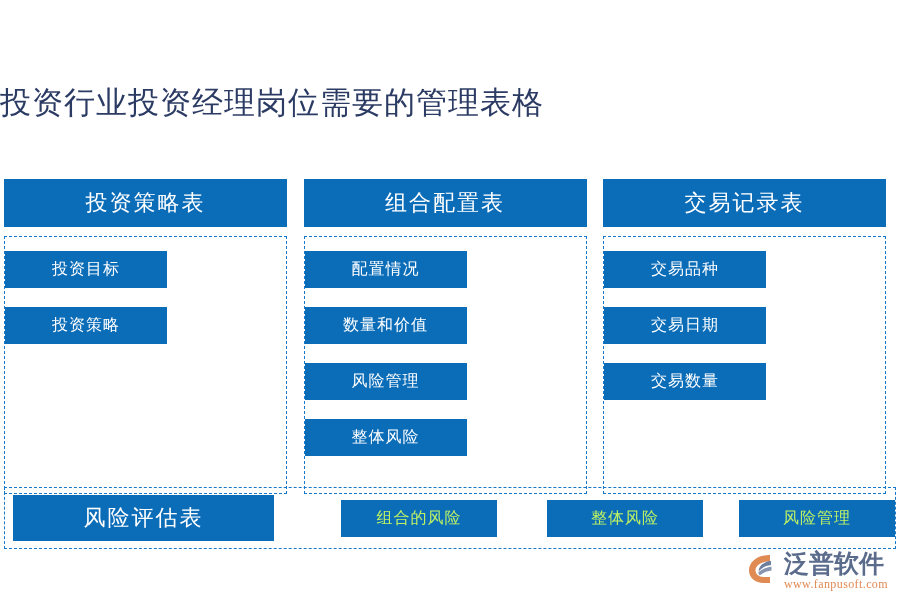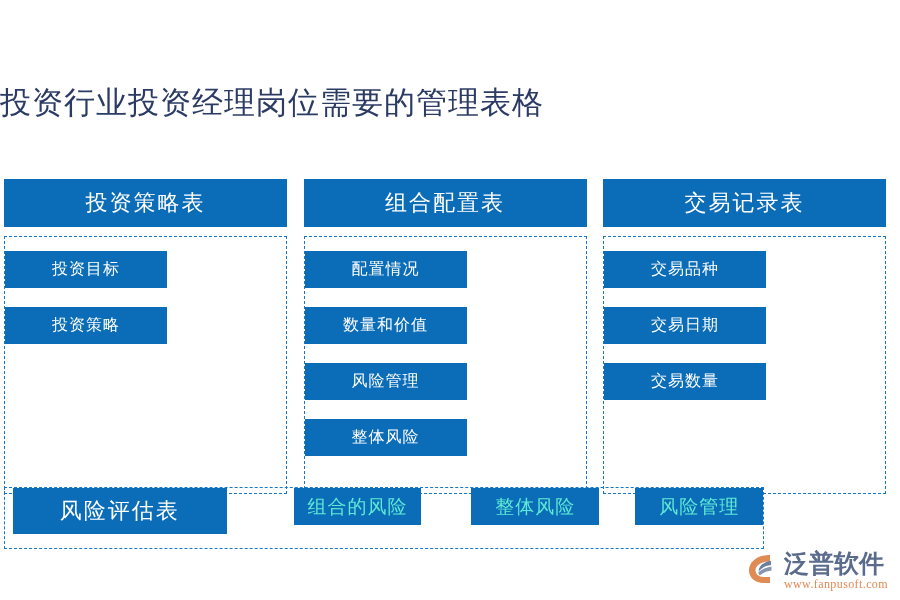--- a/index.html
+++ b/index.html
@@ -81,50 +81,50 @@
     margin-bottom: 19px;
     box-sizing: border-box;
     white-space: nowrap;
   }
 
   
   .bottom-strip {
     position: absolute;
     left: 4px;
     top: 487px;
-    width: 760px;
+    width: 892px;
     height: 62px;
     border: 1.5px dashed #1878c8;
     box-sizing: border-box;
     display: flex;
-    align-items: flex-start;
+    align-items: center;
   }
   .bottom-main {
     width: 271px;
     height: 46px;
     margin-left: 8px;
     background: #0b6cb8;
     color: #ffffff;
     display: flex;
     align-items: center;
     justify-content: center;
     font-size: 22px;
     letter-spacing: 2px;
     box-sizing: border-box;
     white-space: nowrap;
   }
   .bottom-item {
     width: 162px;
     height: 37px;
     background: #0b6cb8;
-    color: #5eead4;
-    display: flex;
-    align-items: center;
-    justify-content: center;
-    font-size: 19px;
+    color: #bef264;
+    display: flex;
+    align-items: center;
+    justify-content: center;
+    font-size: 16px;
     letter-spacing: 1px;
     box-sizing: border-box;
     white-space: nowrap;
   }
   .bi-1 { margin-left: 67px; }
   .bi-2 { margin-left: 50px; }
   .bi-3 { margin-left: 36px; }
 
   
   .logo {

